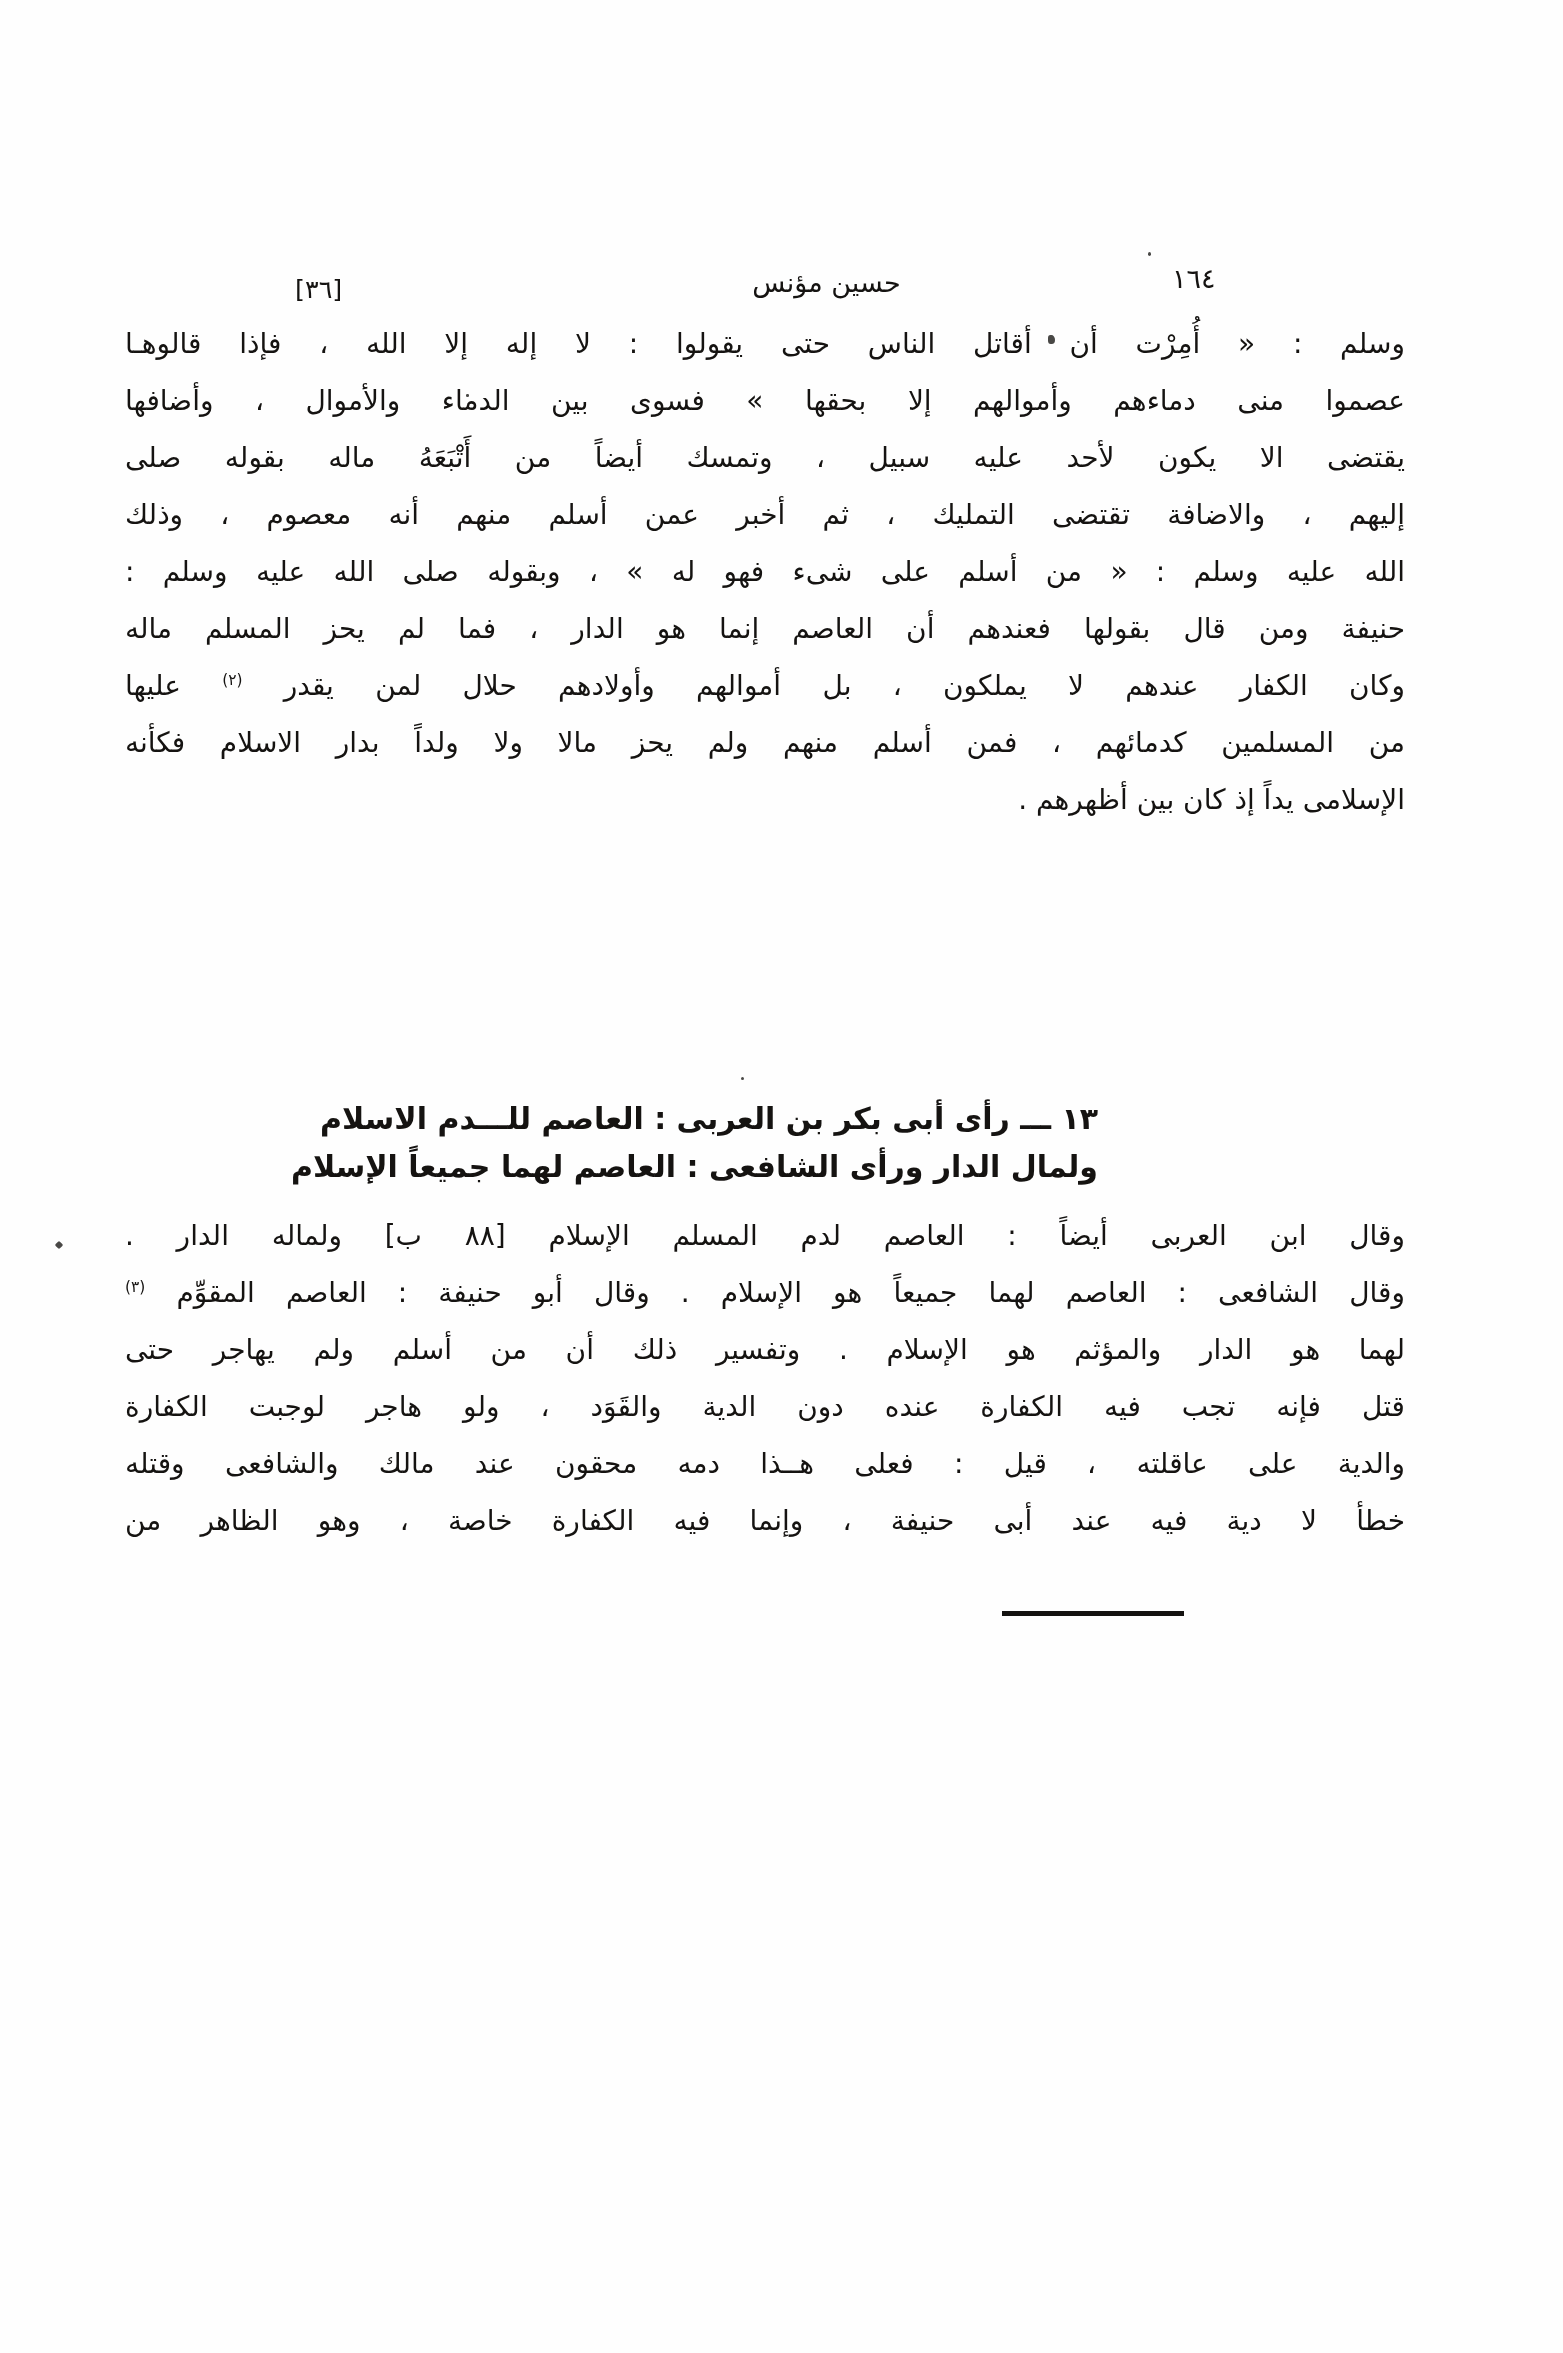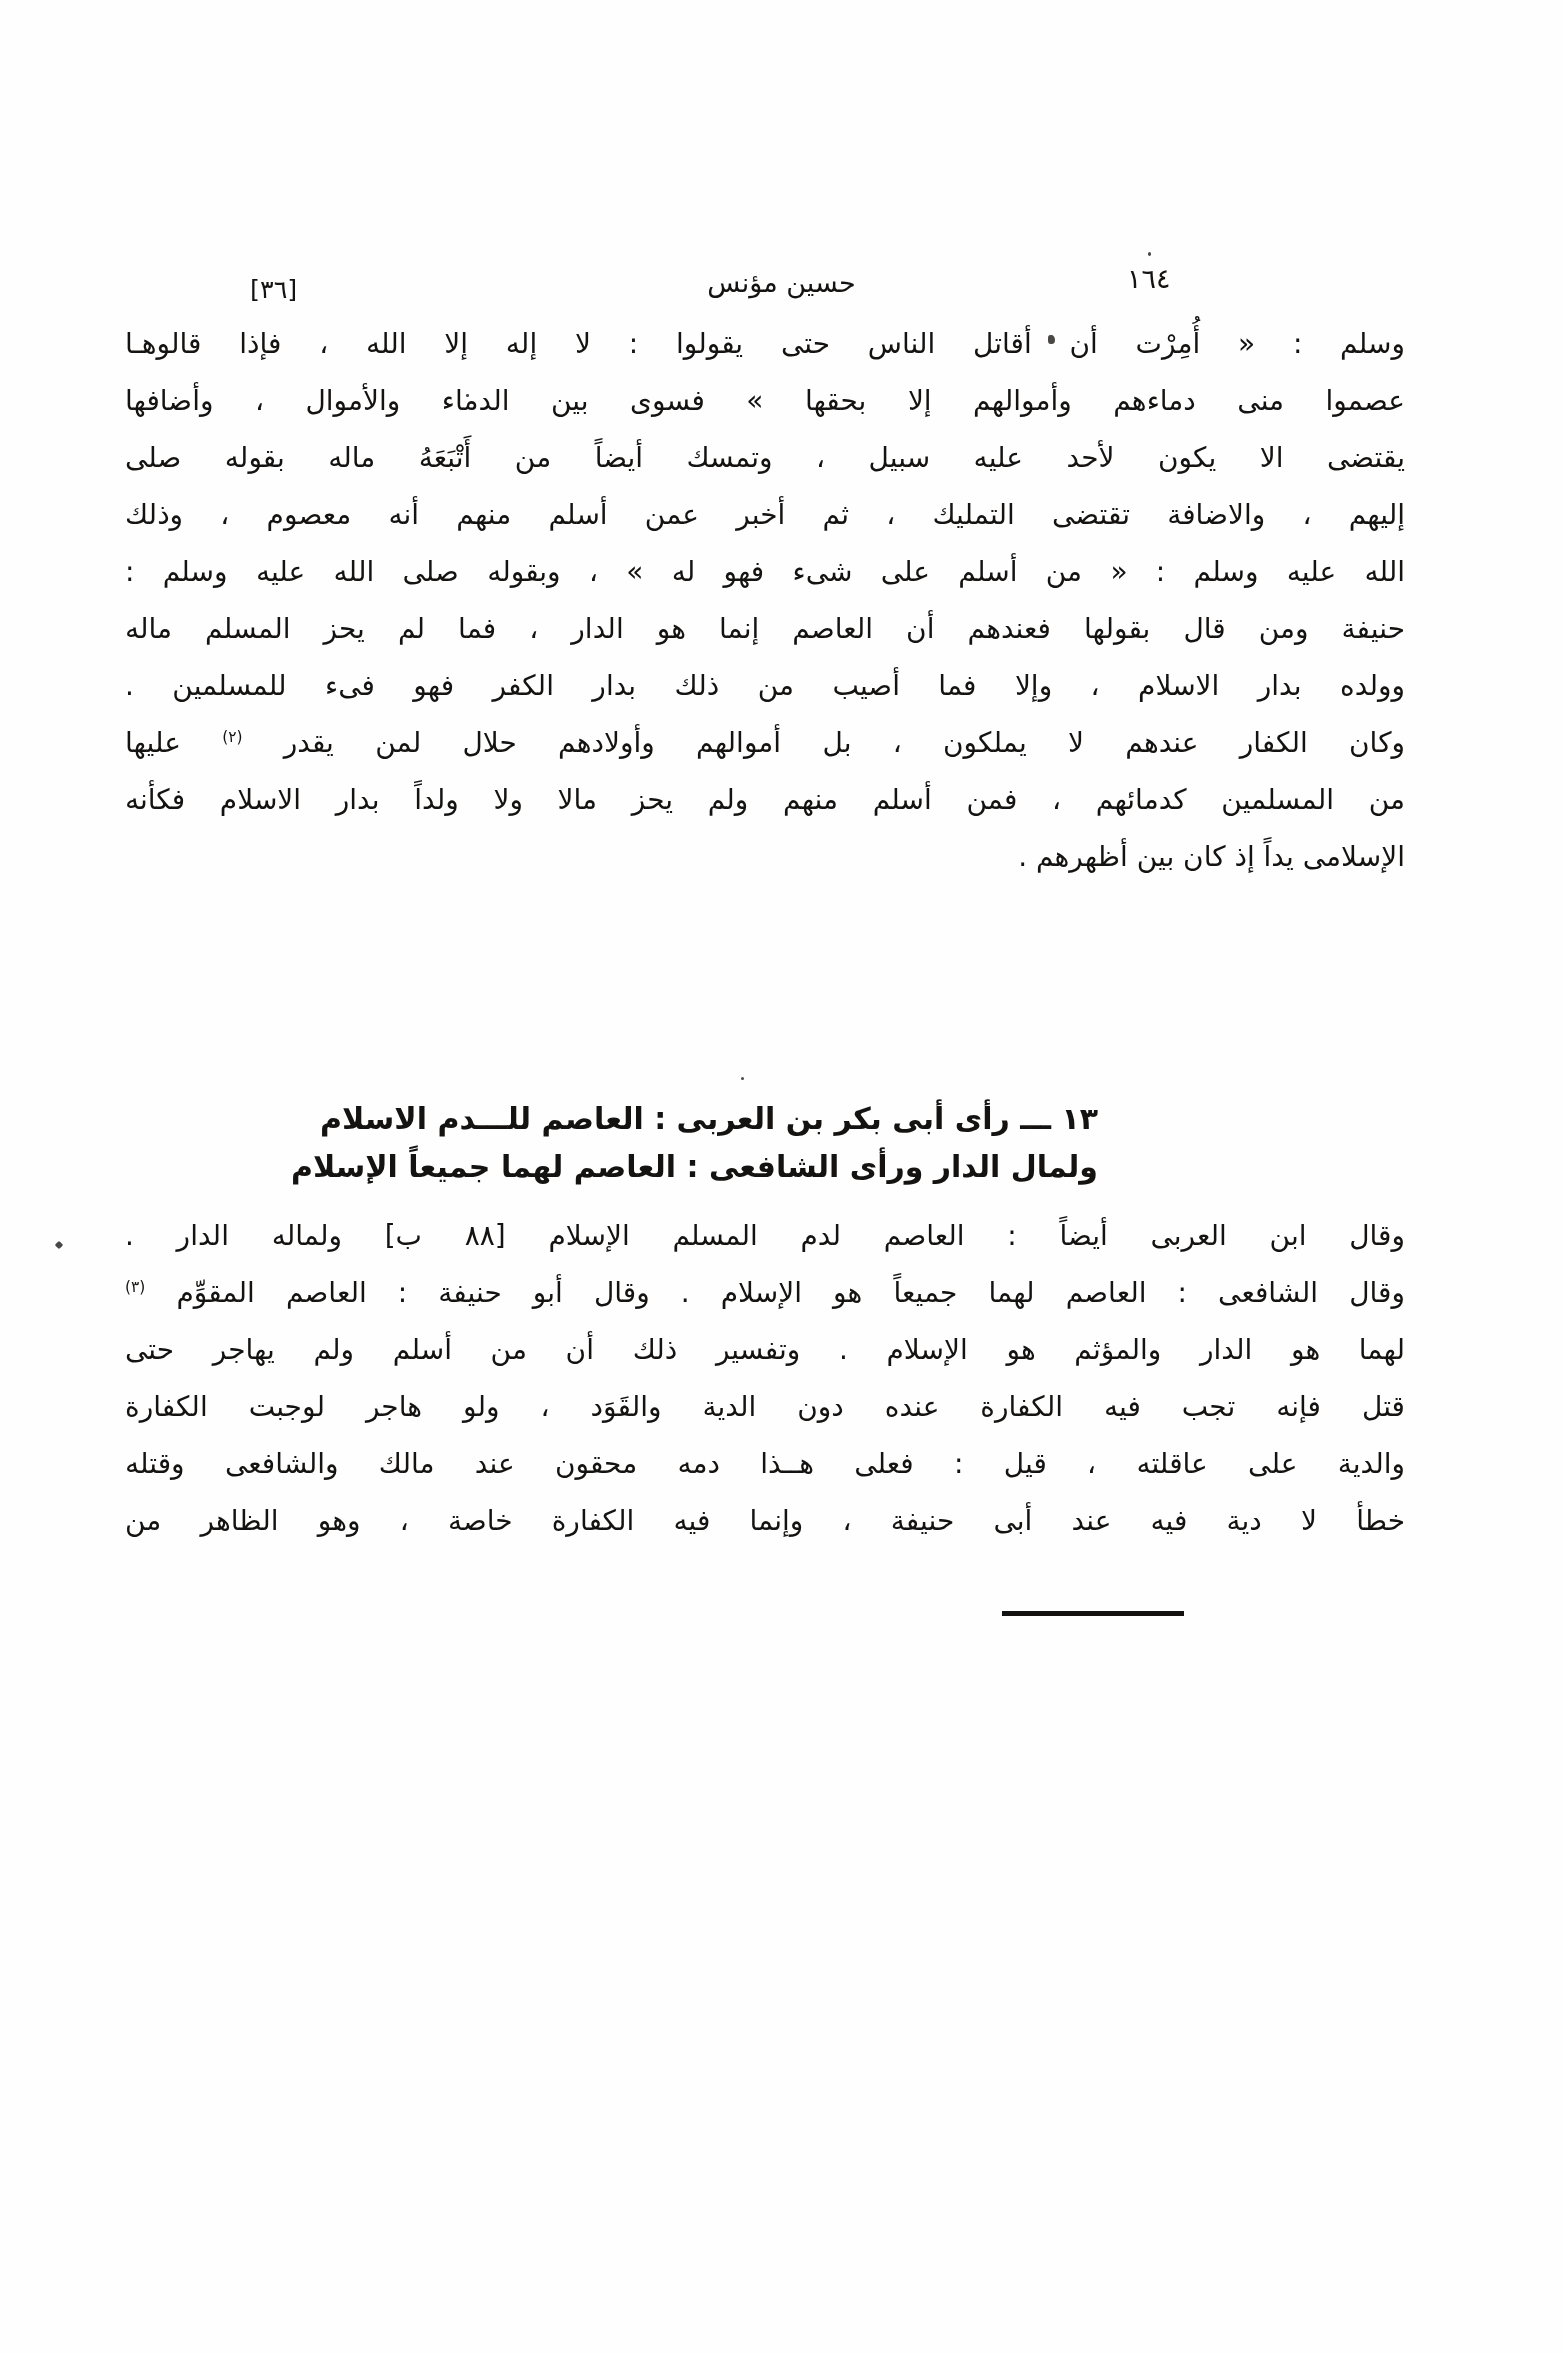--- a/index.html
+++ b/index.html
@@ -8,21 +8,21 @@
     width: 1564px;
     height: 2354px;
     margin: 0 auto;
     background: #fefefe;
     overflow: hidden;
     font-family: "DejaVu Sans", sans-serif;
     color: #151311;
   }
 
   
-  .hdr-item { position: absolute; font-size: 27px; direction: rtl; white-space: nowrap; }
+  .hdr-item { position: absolute; font-size: 27px; direction: rtl; white-space: nowrap; margin-left: 45px; }
   .hdr-page-num { left: 1127px; top: 263px; letter-spacing: 4px; }
   .hdr-title    { left: 684px; top: 267px; width: 195px; text-align: center; }
   .hdr-folio    { left: 250px;  top: 274px; font-size: 25.5px; }
 
   
   .para {
     position: absolute;
     left: 125px;
     width: 1280px;
     direction: rtl;
@@ -100,21 +100,20 @@
   <div class="hdr-item hdr-title">حسين مؤنس</div>
   <div class="hdr-item hdr-folio">[٣٦]</div>
 
   <div class="para para-1">
     <div class="bline jl sup-line">وسلم : « أُمِرْت أن أقاتل الناس حتى يقولوا : لا إله إلا الله ، فإذا قالوهـا</div>
     <div class="bline jl sup-line">عصموا منى دماءهم وأموالهم إلا بحقها » فسوى بين الدماء والأموال ، وأضافها</div>
     <div class="bline jl sup-line">يقتضى الا يكون لأحد عليه سبيل ، وتمسك أيضاً من أَتْبَعَهُ ماله بقوله صلى</div>
     <div class="bline jl sup-line">إليهم ، والاضافة تقتضى التمليك ، ثم أخبر عمن أسلم منهم أنه معصوم ، وذلك</div>
     <div class="bline jl sup-line">الله عليه وسلم : « من أسلم على شىء فهو له » ، وبقوله صلى الله عليه وسلم :</div>
     <div class="bline jl sup-line">حنيفة ومن قال بقولها فعندهم أن العاصم إنما هو الدار ، فما لم يحز المسلم ماله</div>
-    <div class="bline jl sup-line">وولده بدار الاسلام ، وإلا فما أصيب من ذلك بدار الكفر فهو فىء للمسلمين .</div>
     <div class="bline jl sup-line">وكان الكفار عندهم لا يملكون ، بل أموالهم وأولادهم حلال لمن يقدر <sup>(٢)</sup> عليها</div>
     <div class="bline jl sup-line">من المسلمين كدمائهم ، فمن أسلم منهم ولم يحز مالا ولا ولداً بدار الاسلام فكأنه</div>
     <div class="bline rl sup-line">الإسلامى يداً إذ كان بين أظهرهم .</div>
   </div>
 
   <div class="verse">
     <div class="vline">١٣ ـــ رأى أبى بكر بن العربى : العاصم للـــدم الاسلام</div>
     <div class="vline">ولمال الدار ورأى الشافعى : العاصم لهما جميعاً الإسلام</div>
   </div>
 

